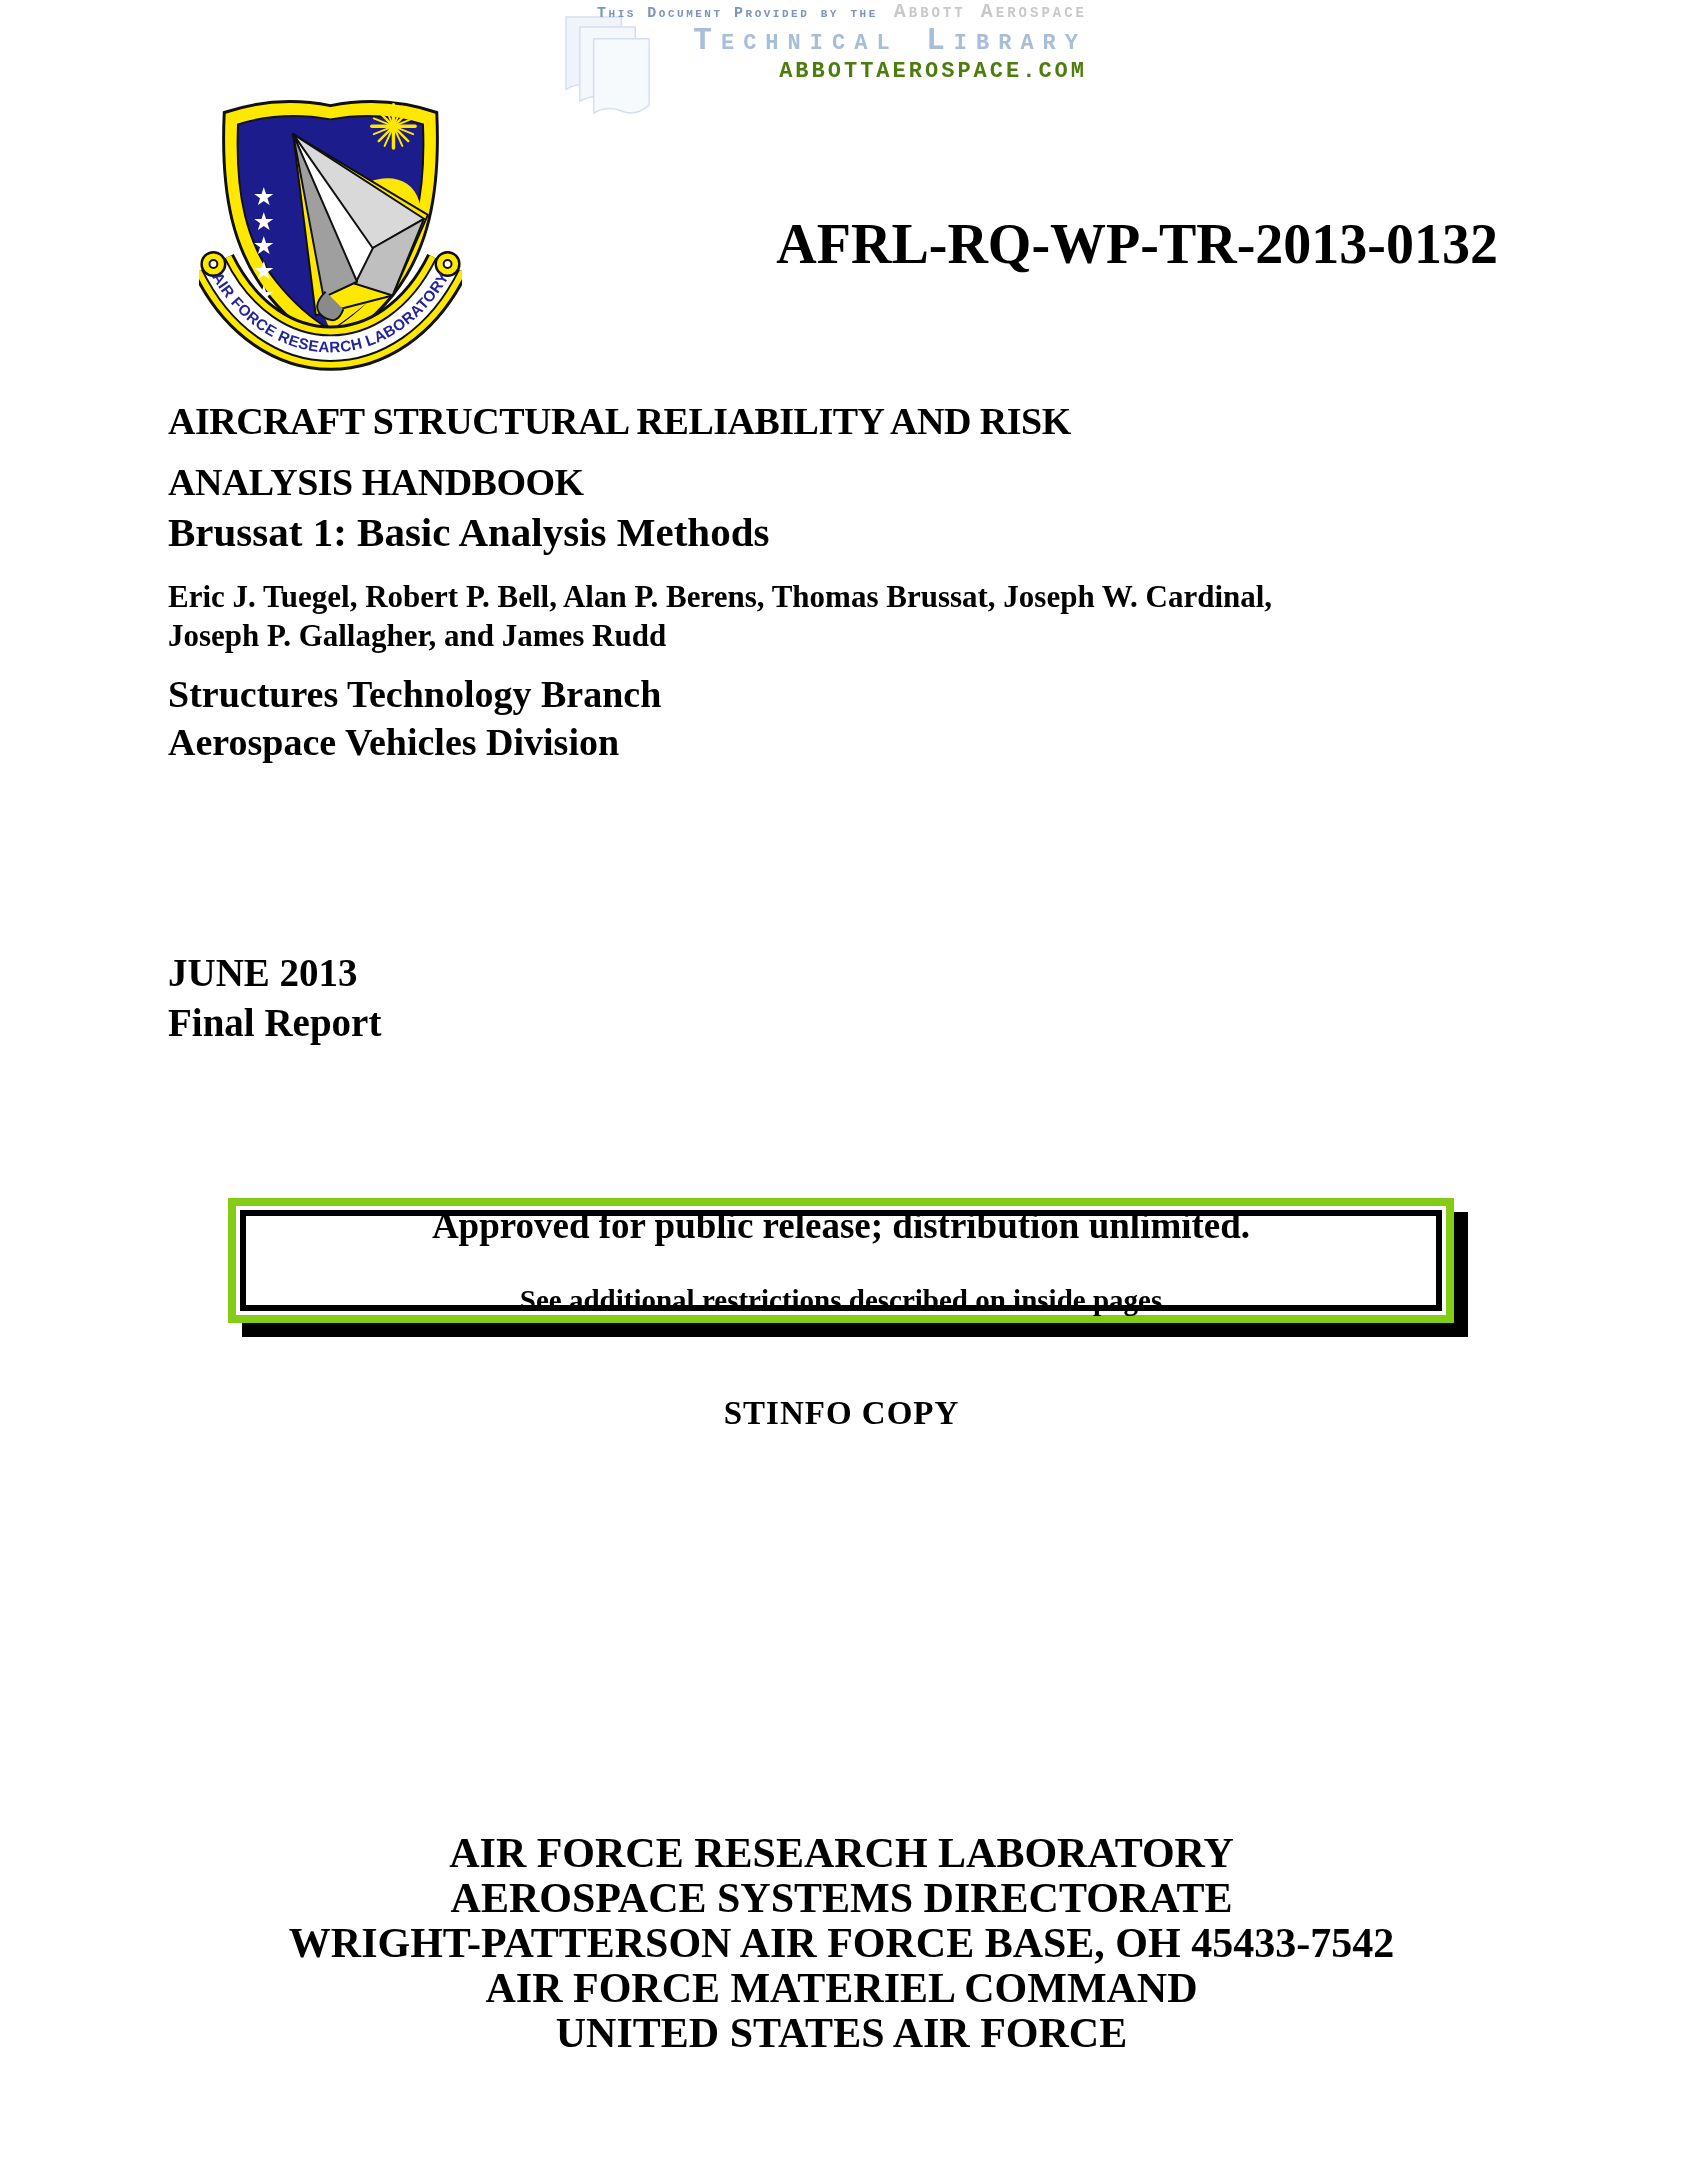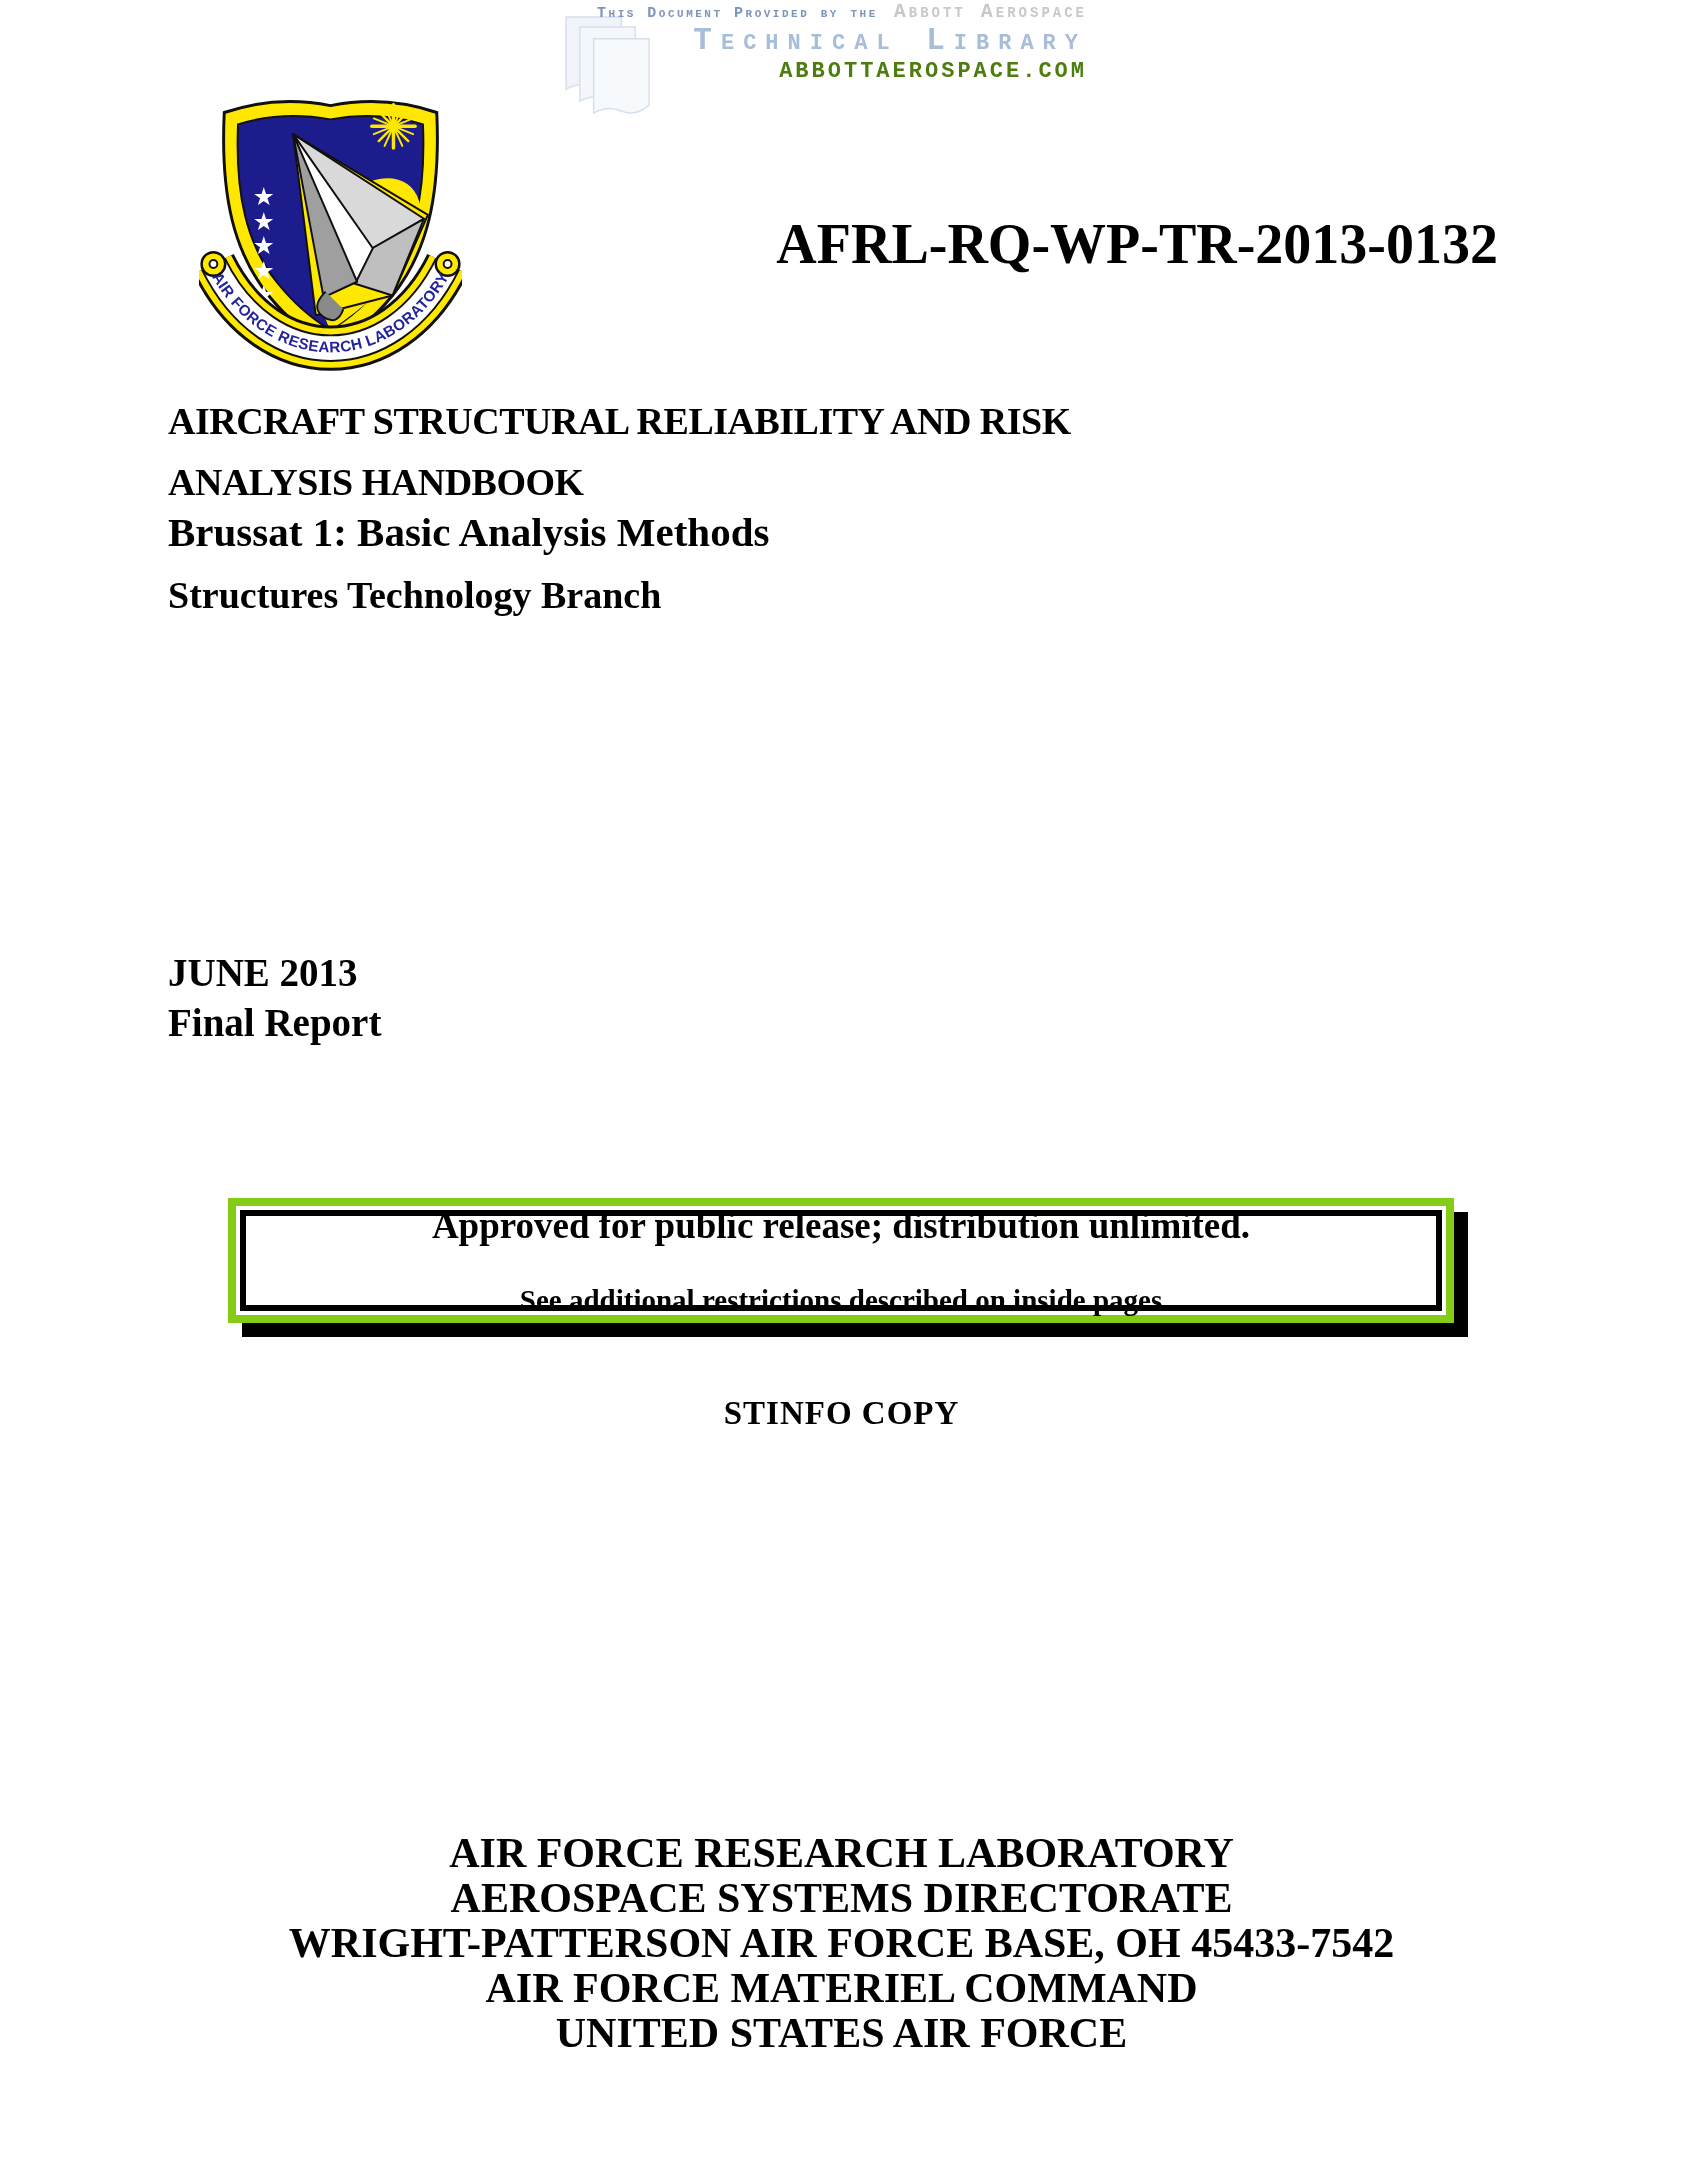--- a/index.html
+++ b/index.html
@@ -118,22 +118,27 @@
   </svg>
 
   <div class="report-number">AFRL-RQ-WP-TR-2013-0132</div>
 
   <div class="title-block">
     <div class="title-main">
       <div>AIRCRAFT STRUCTURAL RELIABILITY AND RISK</div>
       <div>ANALYSIS HANDBOOK</div>
     </div>
     <div class="title-sub">Brussat 1: Basic Analysis Methods</div>
+    <div class="authors">
+      <div>Eric J. Tuegel, Robert P. Bell, Alan P. Berens, Thomas Brussat, Joseph W. Cardinal,</div>
+      <div>Joseph P. Gallagher, and James Rudd</div>
+    </div>
     <div class="org">
       <div>Structures Technology Branch</div>
+      <div>Aerospace Vehicles Division</div>
     </div>
   </div>
 
   <div class="date-block">
     <div>JUNE 2013</div>
     <div>Final Report</div>
   </div>
 
   <div class="approved-outer">
     <div class="approved-inner">

